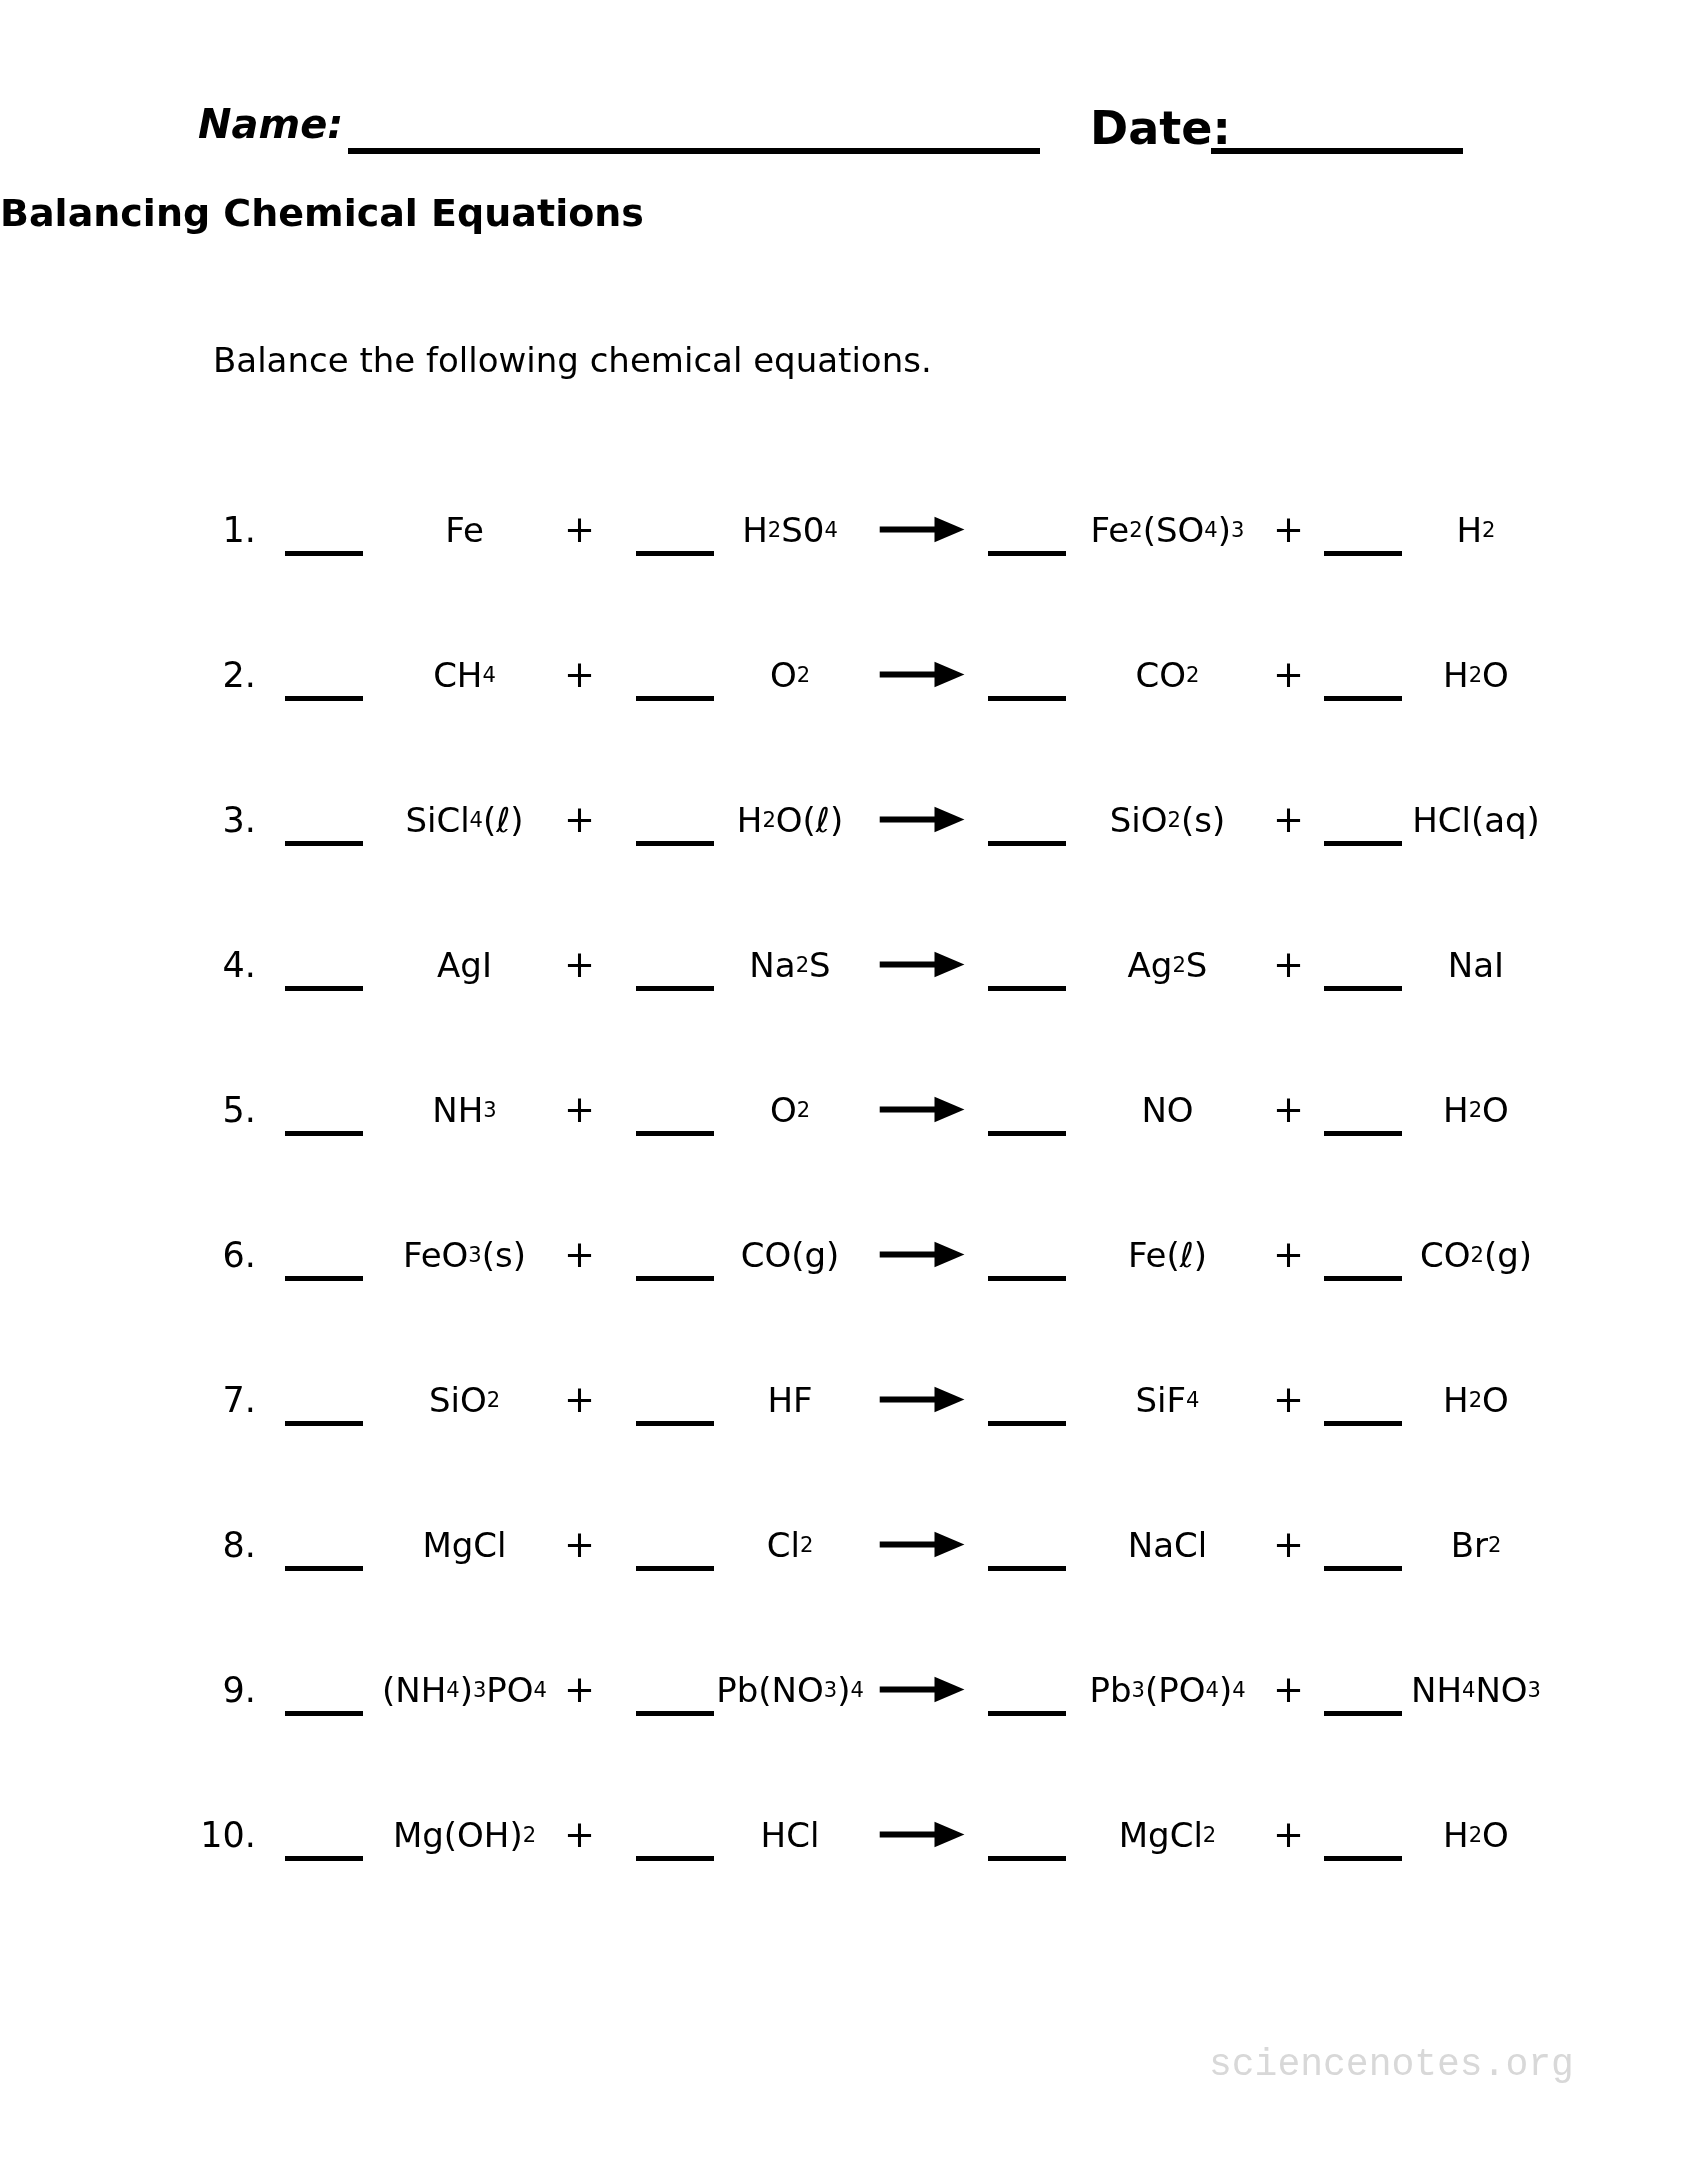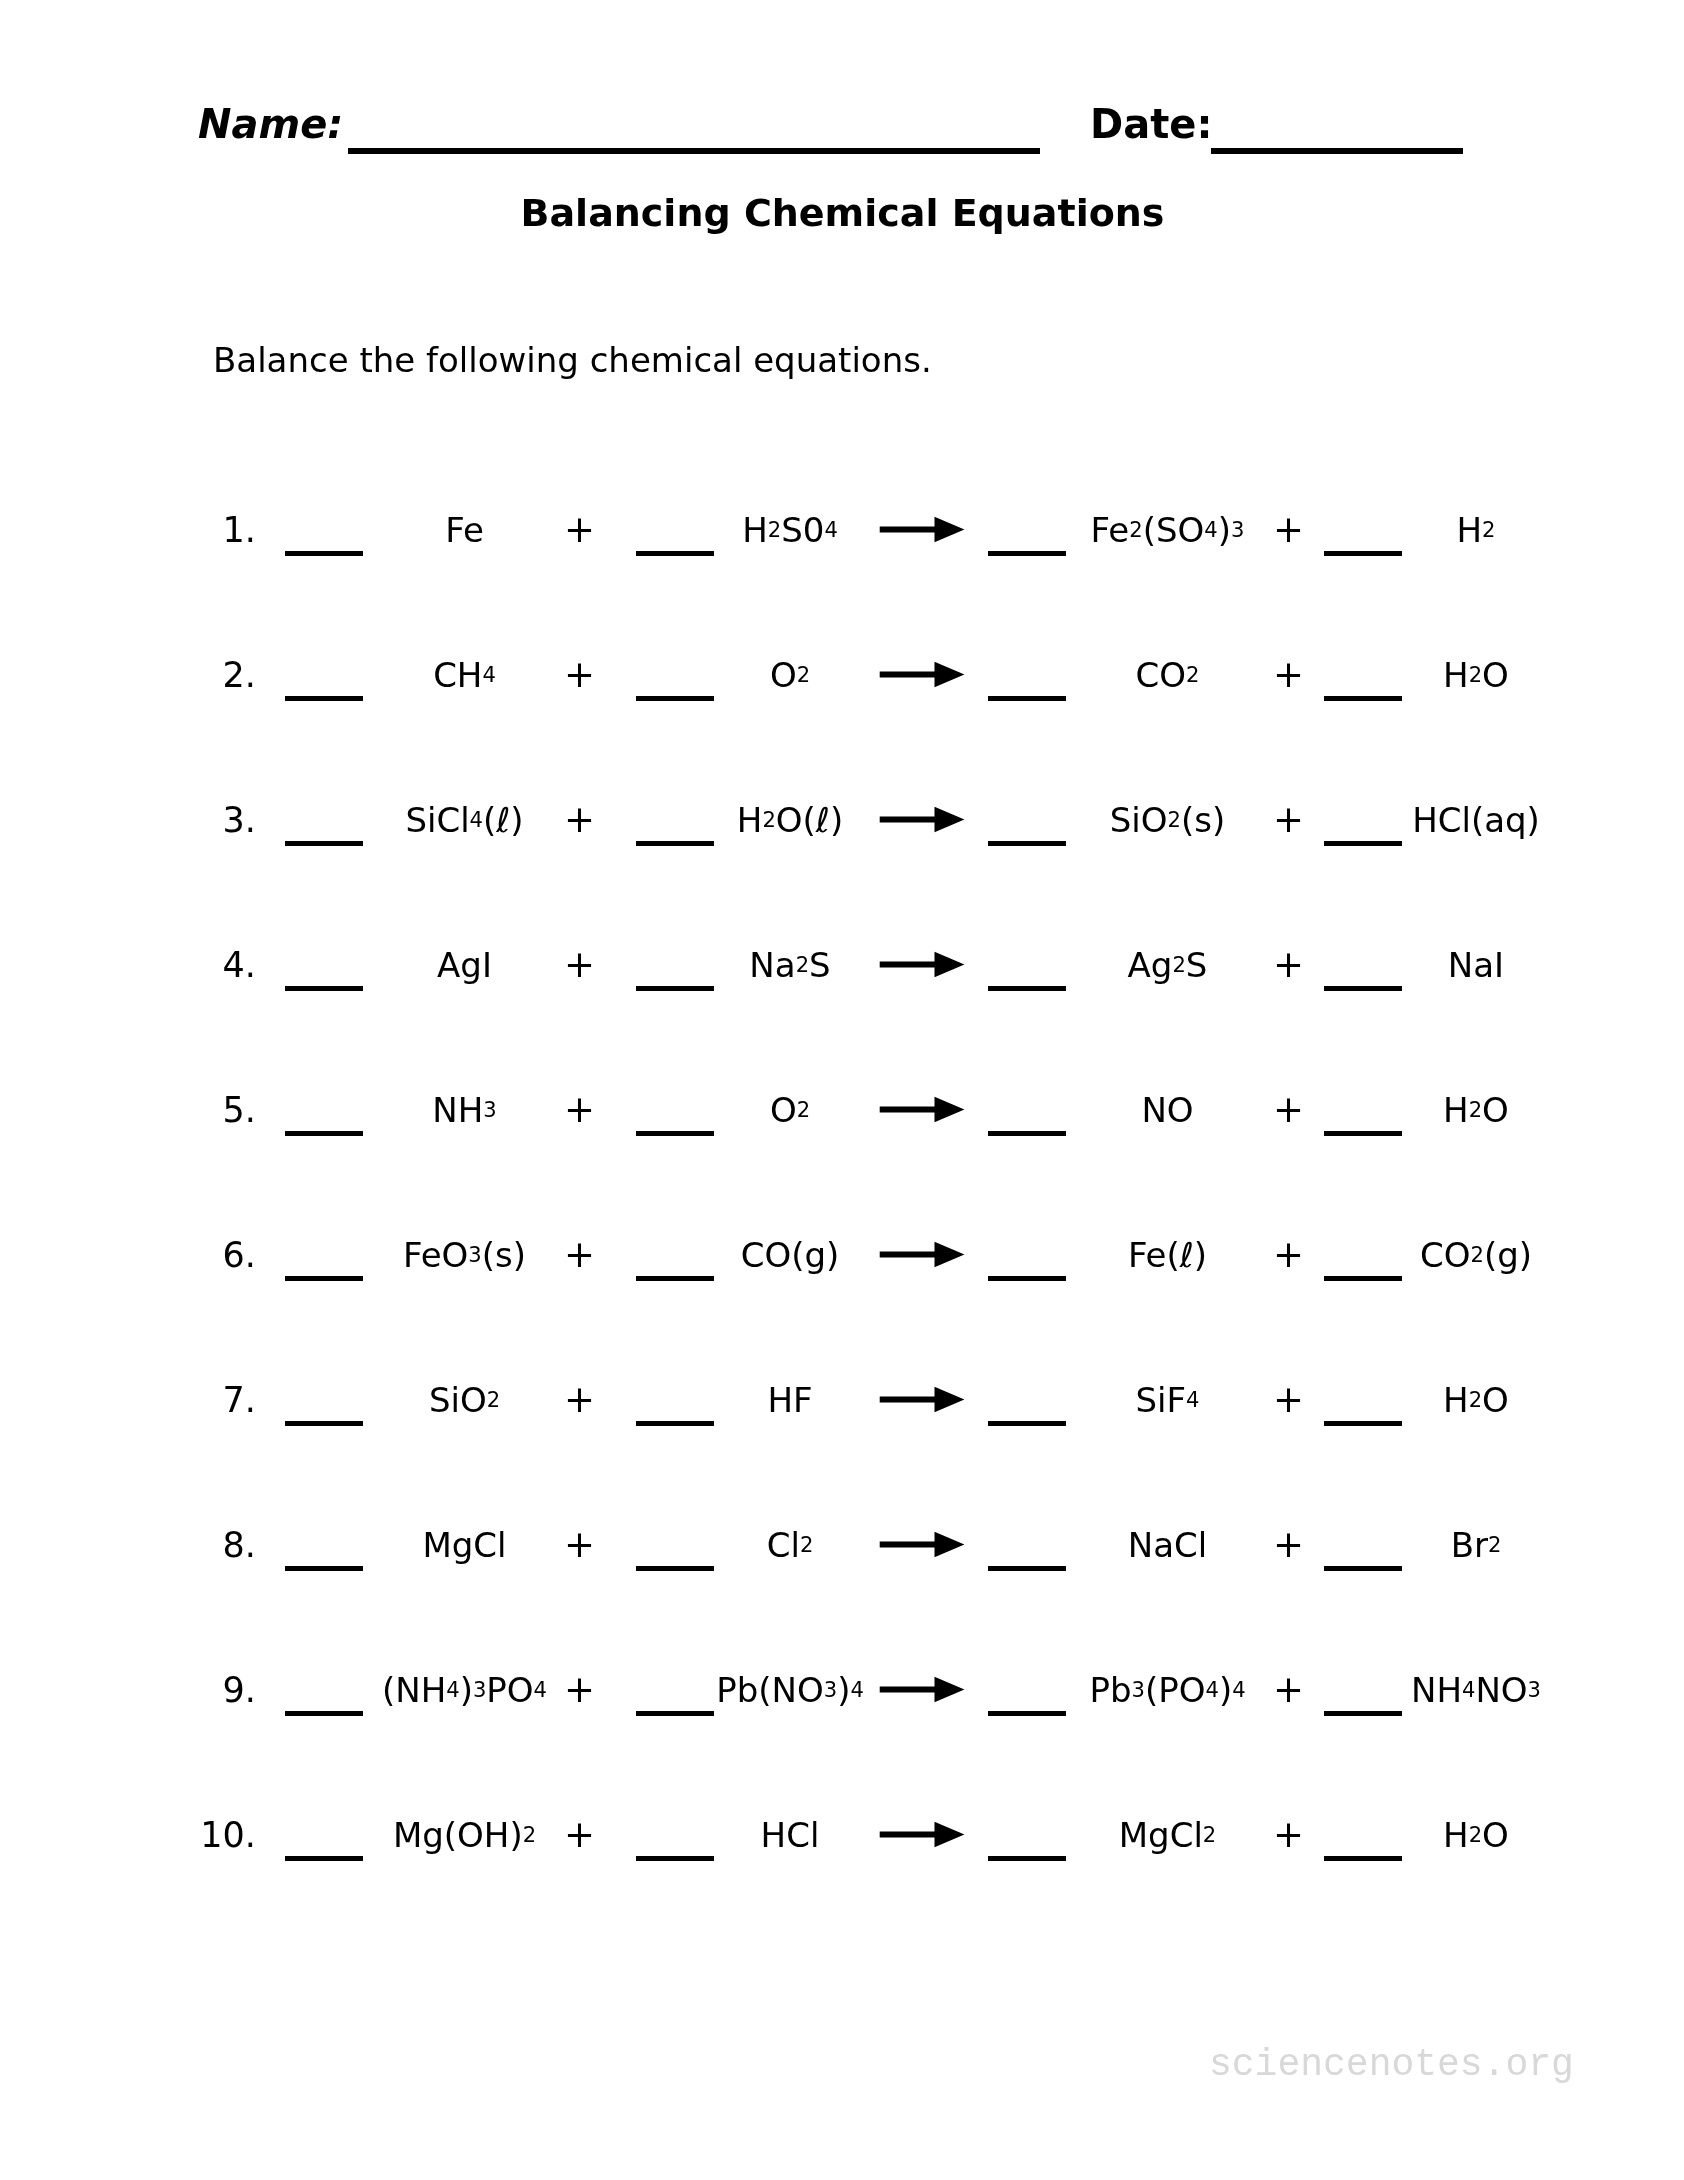--- a/index.html
+++ b/index.html
@@ -7,23 +7,23 @@
     width: 1685px; height: 2181px;
     background: #ffffff;
     font-family: "DejaVu Sans", "Liberation Sans", sans-serif;
     color: #000000;
   }
   .page { position: absolute; top: 0; left: 0; width: 1685px; height: 2181px; overflow: hidden; }
 
   
   .name-label  { position: absolute; left: 198px;  top: 101px; font-size: 40px; font-weight: bold; font-style: italic; }
   .name-line   { position: absolute; left: 348px;  top: 148px; width: 692px; height: 6px; background: #000; }
-  .date-label  { position: absolute; left: 1090px; top: 101px; font-size: 40px; font-weight: bold; }
+  .date-label  { position: absolute; left: 1090px; top: 101px; font-size: 46px; font-weight: bold; }
   .date-line   { position: absolute; left: 1211px; top: 148px; width: 252px; height: 6px; background: #000; }
-  .title       { position: absolute; left: 0; top: 191px; width: 100%; text-align: center;
+  .title       { position: absolute; left: 0; top: 191px; width: 100%; 
                  font-size: 38px; font-weight: bold; margin: 0; }
   .instruction { position: absolute; left: 197px; top: 324px; font-size: 34px; margin: 16px; }
 
   
   .equations { position: absolute; left: 128px; top: 457px; width: 1414px; }
   .eq-row  { display: flex; align-items: center; height: 145px; font-size: 34px; }
   .cell    { display: flex; justify-content: center; align-items: center;
              white-space: nowrap; flex: 0 0 auto; overflow: visible; }
   .num { width: 128px; justify-content: flex-end; font-size: 35px; }
   .b1  { width: 136px; }

